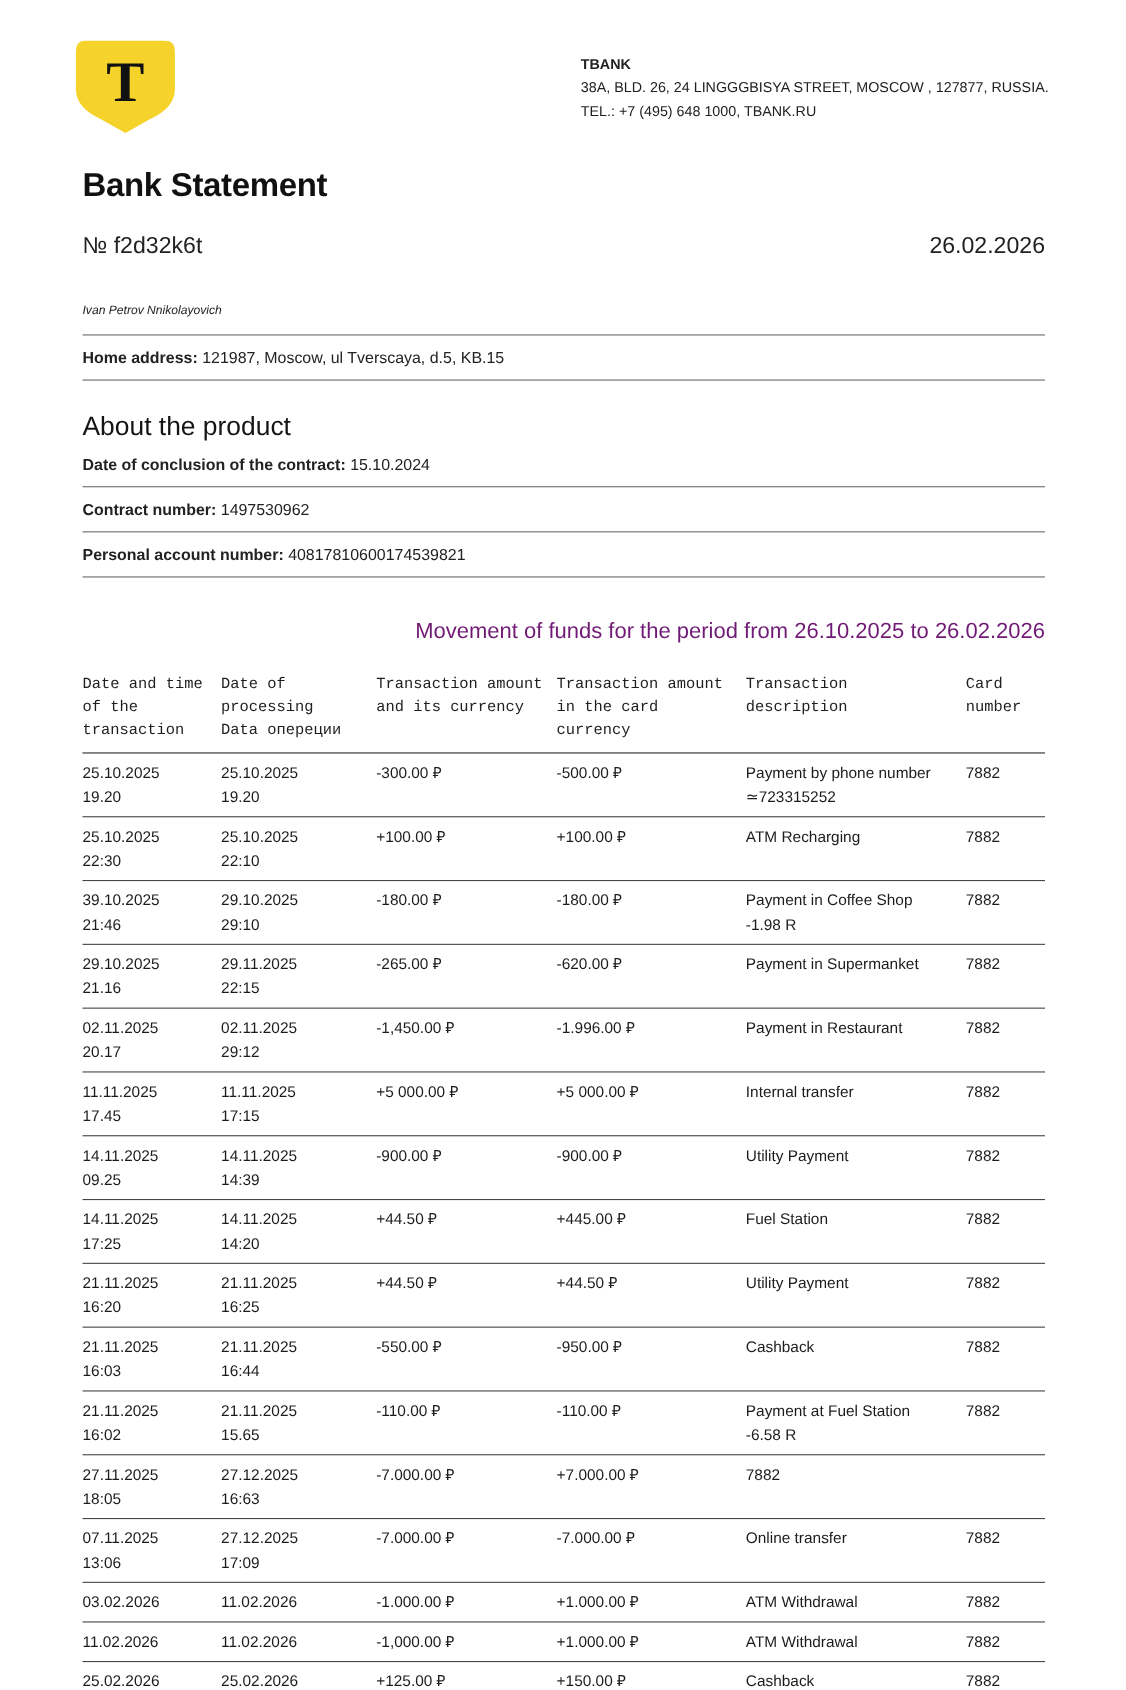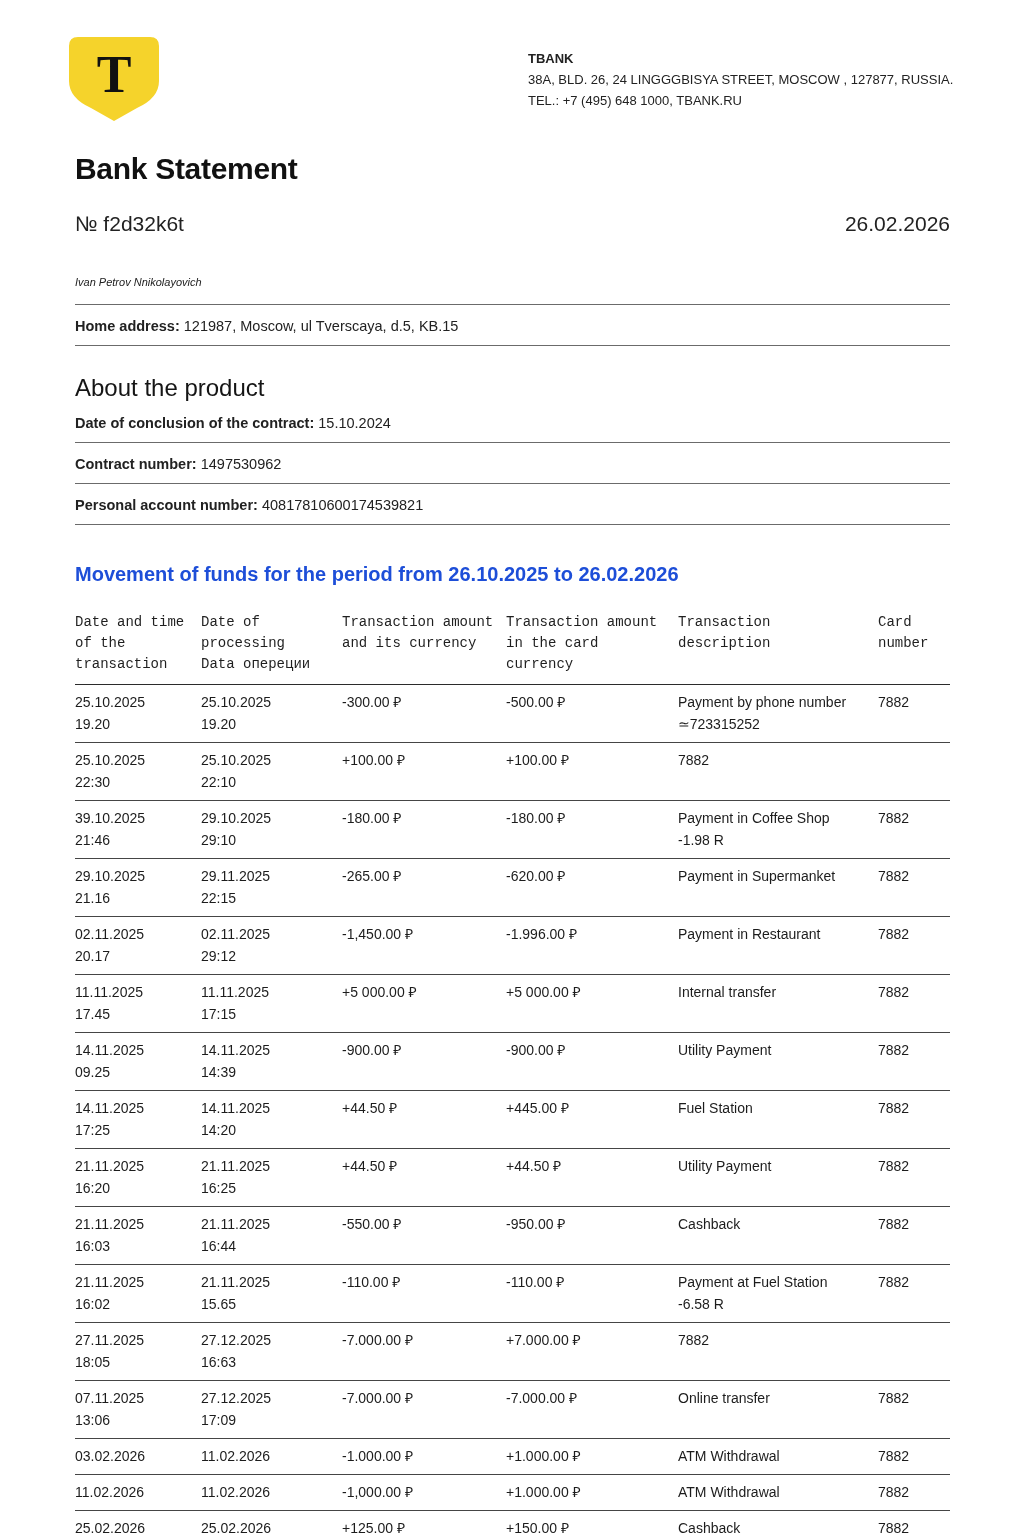--- a/index.html
+++ b/index.html
@@ -11,21 +11,21 @@
   .logo{position:absolute;left:68px;top:36px;}
   .bank-info{position:absolute;left:528px;top:48px;font-size:13px;line-height:21px;color:#222;}
   .bank-info .bn{font-weight:700;}
   .main{padding:152px 74px 0 75px;}
   h1.title{font-size:30px;font-weight:700;letter-spacing:-0.3px;margin:0 0 0 0;color:#111;}
   .stmt-line{display:flex;justify-content:space-between;font-size:21px;margin-top:26px;color:#222;}
   .cust-name{font-size:11px;margin-top:40px;padding-bottom:16px;border-bottom:1px solid #6b6b6b;color:#222;font-style:italic;}
   .labeled-row{font-size:14.5px;padding:13px 0 11px 0;border-bottom:1px solid #6b6b6b;color:#222;}
   .labeled-row b{font-weight:700;}
   h2.sec{font-size:24px;font-weight:500;margin:28px 0 0 0;color:#151515;}
-  h2.sec2{font-size:20px;font-weight:700;margin:38px 0 0 0;color:#1d4ed8;}
+  h2.sec2{font-size:20px;font-weight:400;margin:38px 0 0 0;color:#701a75;text-align:right;}
   .tbl{margin-top:26px;font-size:14px;}
   .tr{display:grid;grid-template-columns:126px 141px 164px 172px 200px 72px;}
   .thead{padding-bottom:9px;border-bottom:1.6px solid #2b2b2b;line-height:21px;color:#1f1f1f;font-family:Liberation Mono, monospace;}
   .row{padding:6px 0 7px 0;border-bottom:1px solid #454545;line-height:22px;}
   .td{padding-right:10px;}
 </style>
 </head>
 <body>
 
 <div class="logo">
@@ -135,20 +135,24 @@
       <div class="l1">25.10.2025</div>
             <div class="l2">22:10</div>
     </div>
     <div class="td">
       <div class="l1">+100.00 ₽</div>
     </div>
     <div class="td">
       <div class="l1">+100.00 ₽</div>
     </div>
     <div class="td">
+      <div class="l1">ATM Recharging</div>
+            <div class="l2"></div>
+    </div>
+    <div class="td">
       <div class="l1">7882</div>
     </div>
   </div>
 
   <div class="tr row">
     <div class="td">
       <div class="l1">39.10.2025</div>
             <div class="l2">21:46</div>
     </div>
     <div class="td">

